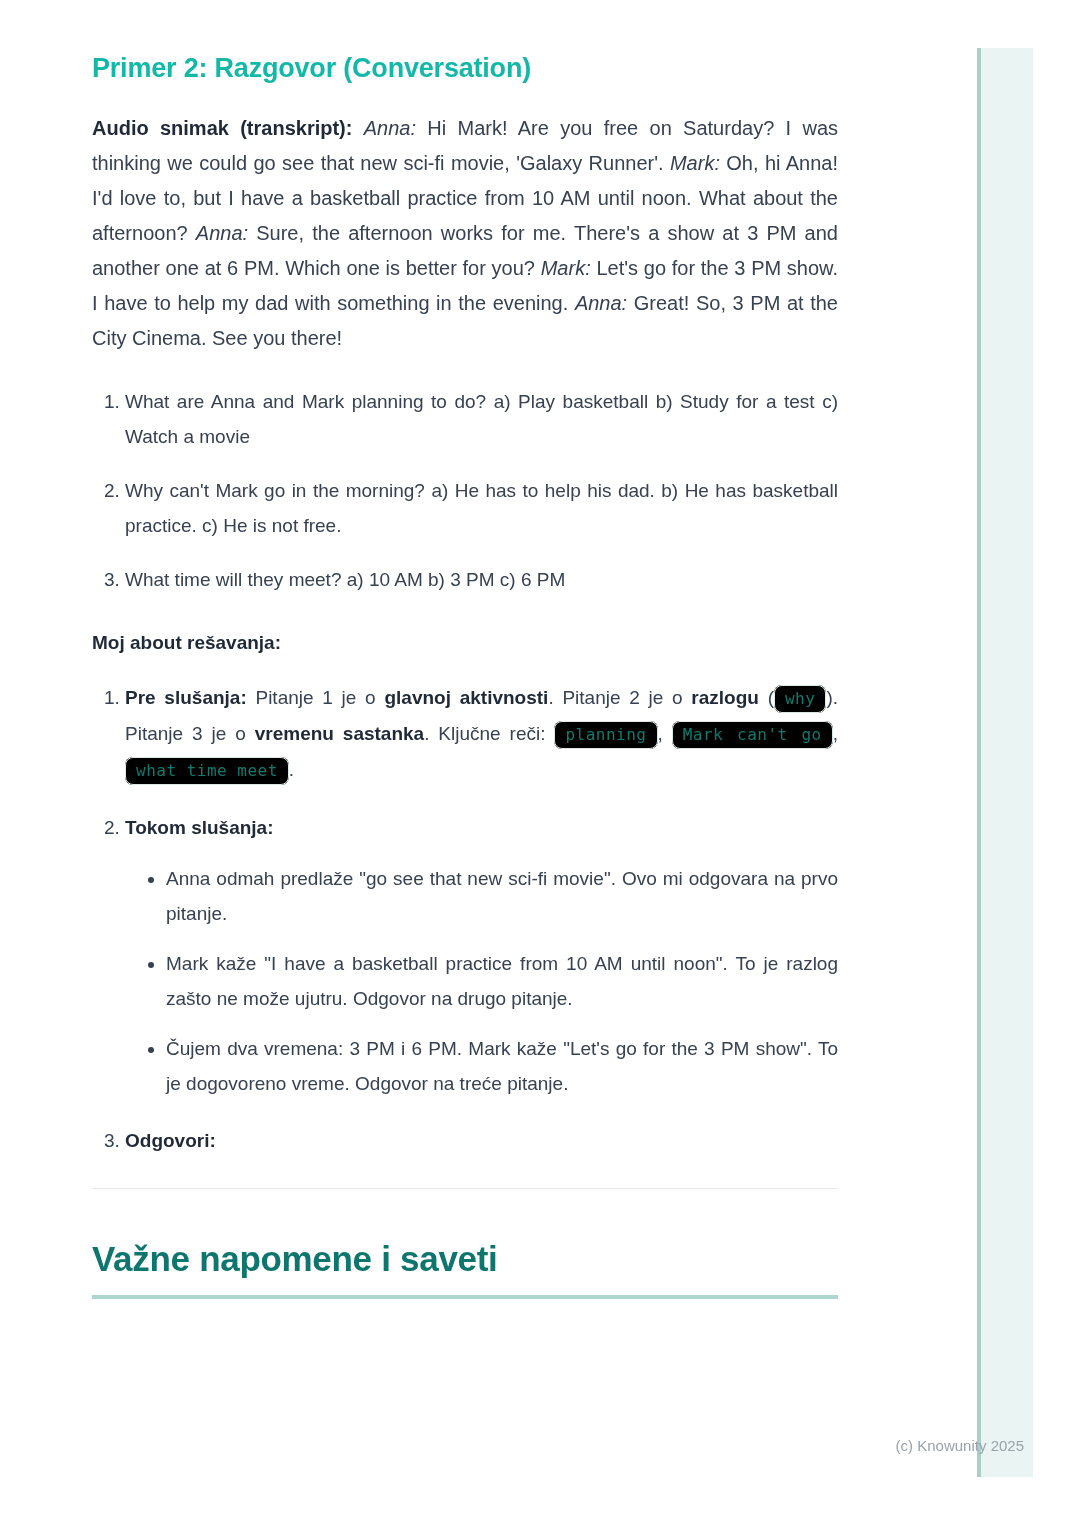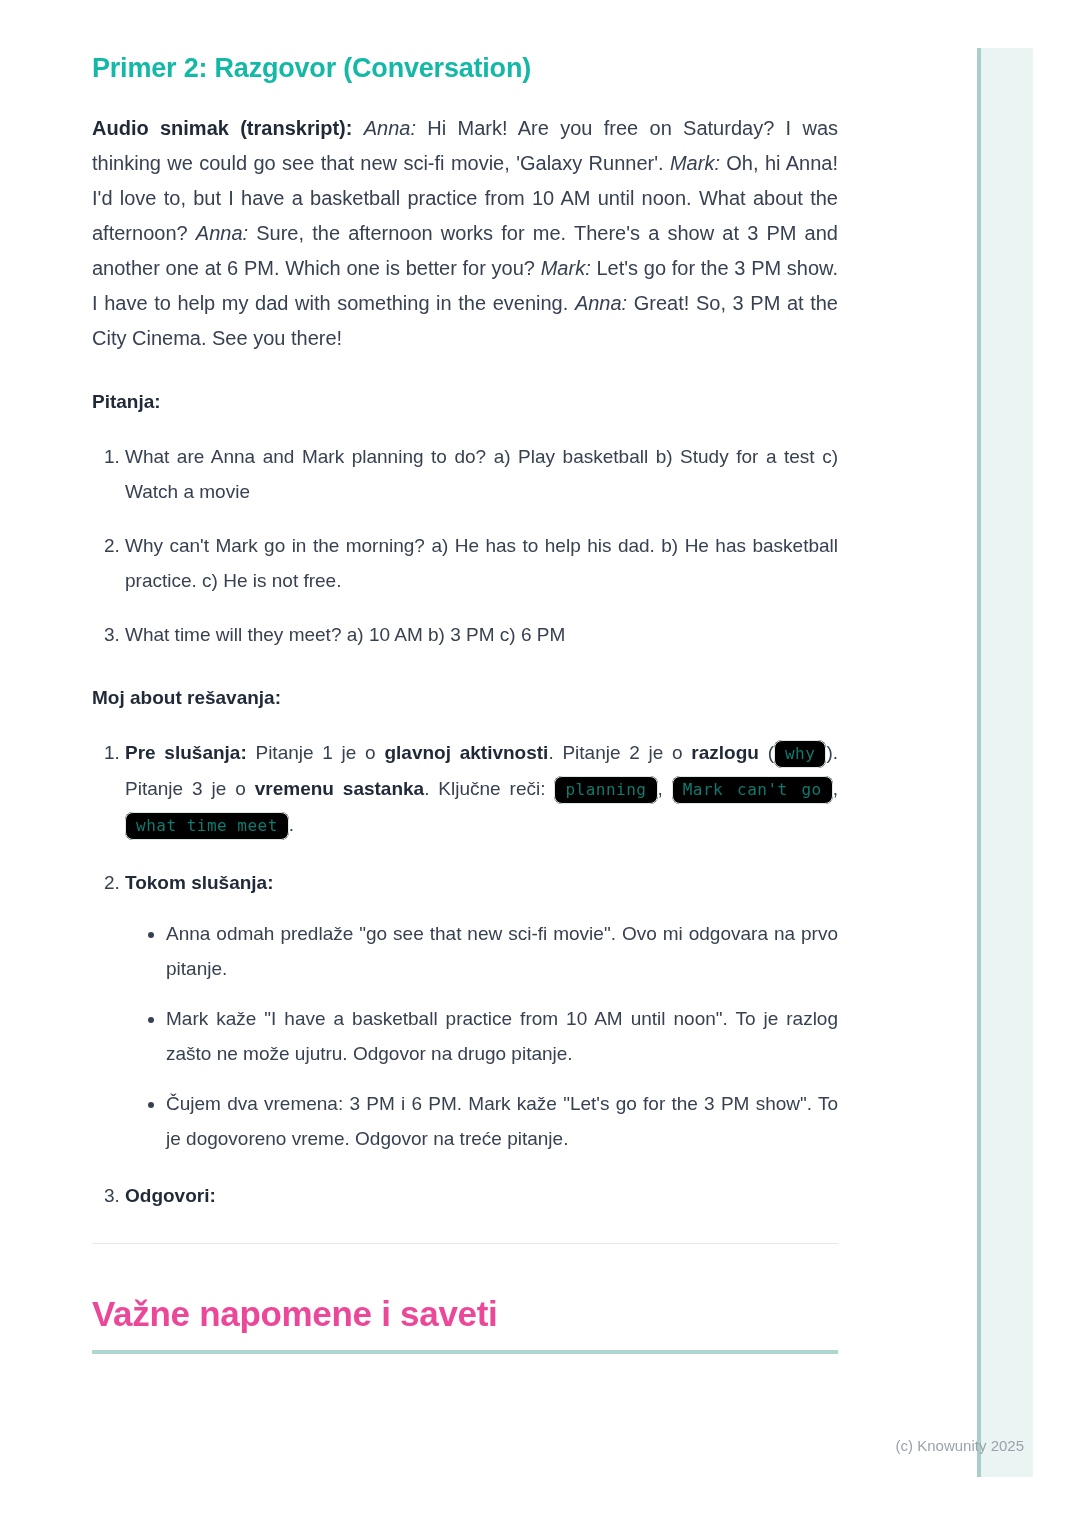--- a/index.html
+++ b/index.html
@@ -109,21 +109,21 @@
     border: none;
     border-top: 1px solid #e5e7eb;
     margin: 30px 0 0 0;
   }
 
   h1.notes-title {
     margin: 48px 0 14px 0;
     font-size: 35px;
     line-height: 44px;
     font-weight: bold;
-    color: #ec4899;
+    color: #0f766e;
     letter-spacing: -0.3px;
   }
 
   .notes-underline {
     height: 4px;
     background: #aed6d0;
     width: 746px;
   }
 
   .copyright {
@@ -139,21 +139,20 @@
 <body>
 
 <div class="accent-bar"></div>
 
 <div class="content">
 
   <h2 class="section-title">Primer 2: Razgovor (Conversation)</h2>
 
   <p class="body-text"><span class="b">Audio snimak (transkript):</span><span> </span><span class="i">Anna:</span><span> Hi Mark! Are you free on Saturday? I was thinking we could go see that new sci-fi movie, 'Galaxy Runner'. </span><span class="i">Mark:</span><span> Oh, hi Anna! I'd love to, but I have a basketball practice from 10 AM until noon. What about the afternoon? </span><span class="i">Anna:</span><span> Sure, the afternoon works for me. There's a show at 3 PM and another one at 6 PM. Which one is better for you? </span><span class="i">Mark:</span><span> Let's go for the 3 PM show. I have to help my dad with something in the evening. </span><span class="i">Anna:</span><span> Great! So, 3 PM at the City Cinema. See you there!</span></p>
 
-  <p class="label">Pitanja:</p>
 
   <ol class="q-list">
     <li>What are Anna and Mark planning to do? a) Play basketball b) Study for a test c) Watch a movie</li>
     <li>Why can't Mark go in the morning? a) He has to help his dad. b) He has basketball practice. c) He is not free.</li>
     <li>What time will they meet? a) 10 AM b) 3 PM c) 6 PM</li>
   </ol>
 
   <p class="label">Moj about rešavanja:</p>
 
   <ol class="p-list">

